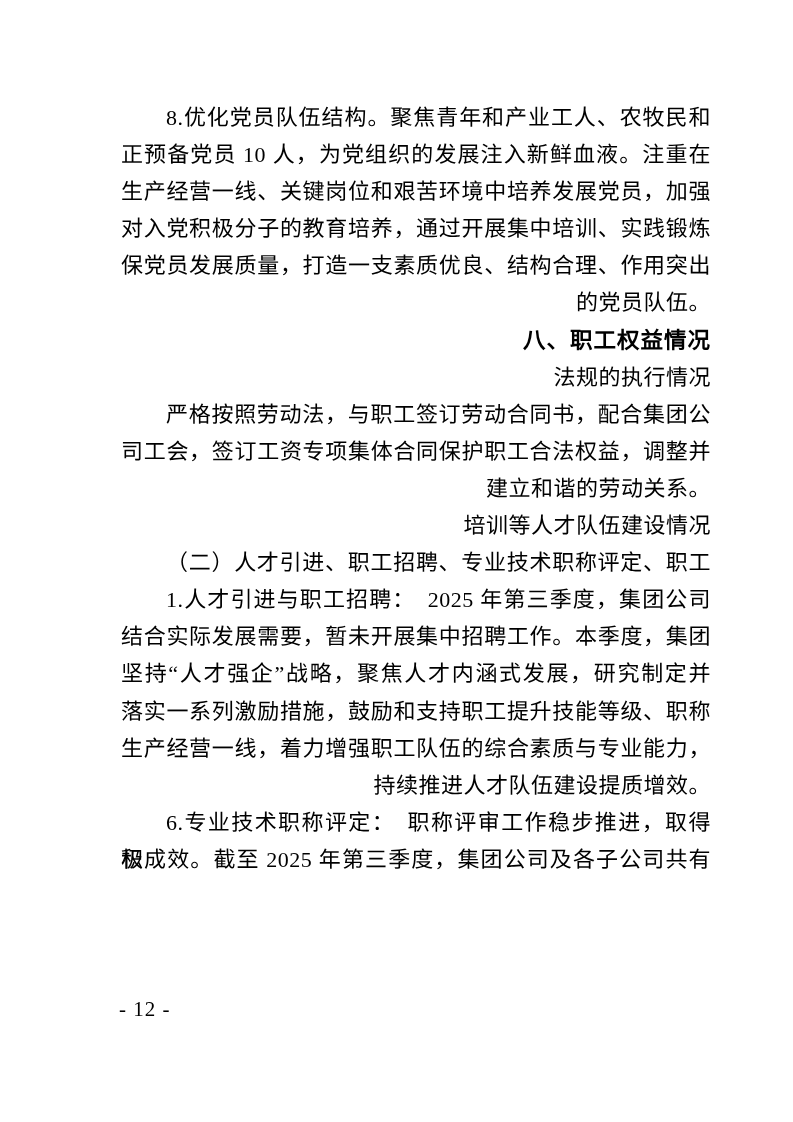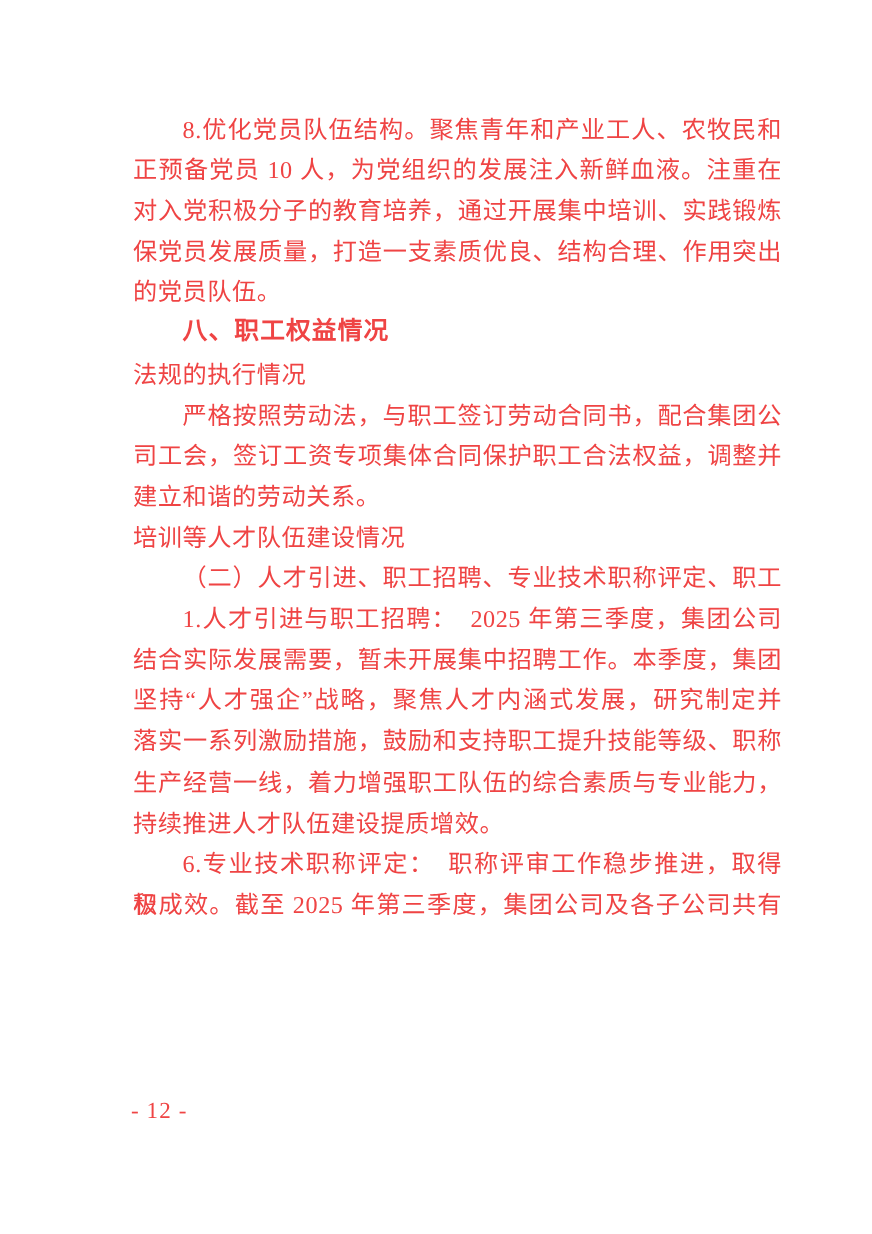--- a/index.html
+++ b/index.html
@@ -5,50 +5,50 @@
   html, body {
     margin: 0;
     padding: 0;
     background: #ffffff;
   }
   .page {
     position: relative;
     width: 793px;
     height: 1077px;
     background: #ffffff;
-    color: #ef4444;
+    color: #000000;
     font-family: "Liberation Serif", "DejaVu Serif", serif;
     overflow: hidden;
   }
   .content {
     position: absolute;
     left: 121px;
     top: 99px;
     width: 590px;
   }
   .line {
     height: 37.1px;
     line-height: 37.1px;
     font-size: 22px;
     letter-spacing: 0.5px;
-    text-align: left;
+    text-align: right;
     white-space: normal;
     overflow: visible;
   }
   
   .fill {
     text-align: justify;
     text-align-last: justify;
   }
   
   .indent {
     text-indent: 45px;
   }
   .heading {
-    font-family: Liberation Mono, monospace;
+    font-family: Liberation Sans, sans-serif;
     font-weight: bold;
     font-size: 22.5px;
     letter-spacing: 1px;
   }
   .page-number {
     position: absolute;
     left: 119px;
     top: 994px;
     font-size: 21px;
     line-height: 30px;
@@ -56,20 +56,21 @@
     font-family: "Liberation Serif", "DejaVu Serif", serif;
   }
 </style>
 </head>
 <body>
 
 <div class="page">
   <div class="content">
     <div class="line indent fill">8.优化党员队伍结构。聚焦青年和产业工人、农牧民和</div>
     <div class="line fill">正预备党员 10 人，为党组织的发展注入新鲜血液。注重在</div>
+    <div class="line fill">生产经营一线、关键岗位和艰苦环境中培养发展党员，加强</div>
     <div class="line fill">对入党积极分子的教育培养，通过开展集中培训、实践锻炼</div>
     <div class="line fill">保党员发展质量，打造一支素质优良、结构合理、作用突出</div>
     <div class="line">的党员队伍。</div>
     <div class="line indent heading">八、职工权益情况</div>
     <div class="line">法规的执行情况</div>
     <div class="line indent fill">严格按照劳动法，与职工签订劳动合同书，配合集团公</div>
     <div class="line fill">司工会，签订工资专项集体合同保护职工合法权益，调整并</div>
     <div class="line">建立和谐的劳动关系。</div>
     <div class="line">培训等人才队伍建设情况</div>
     <div class="line indent fill">（二）人才引进、职工招聘、专业技术职称评定、职工</div>

